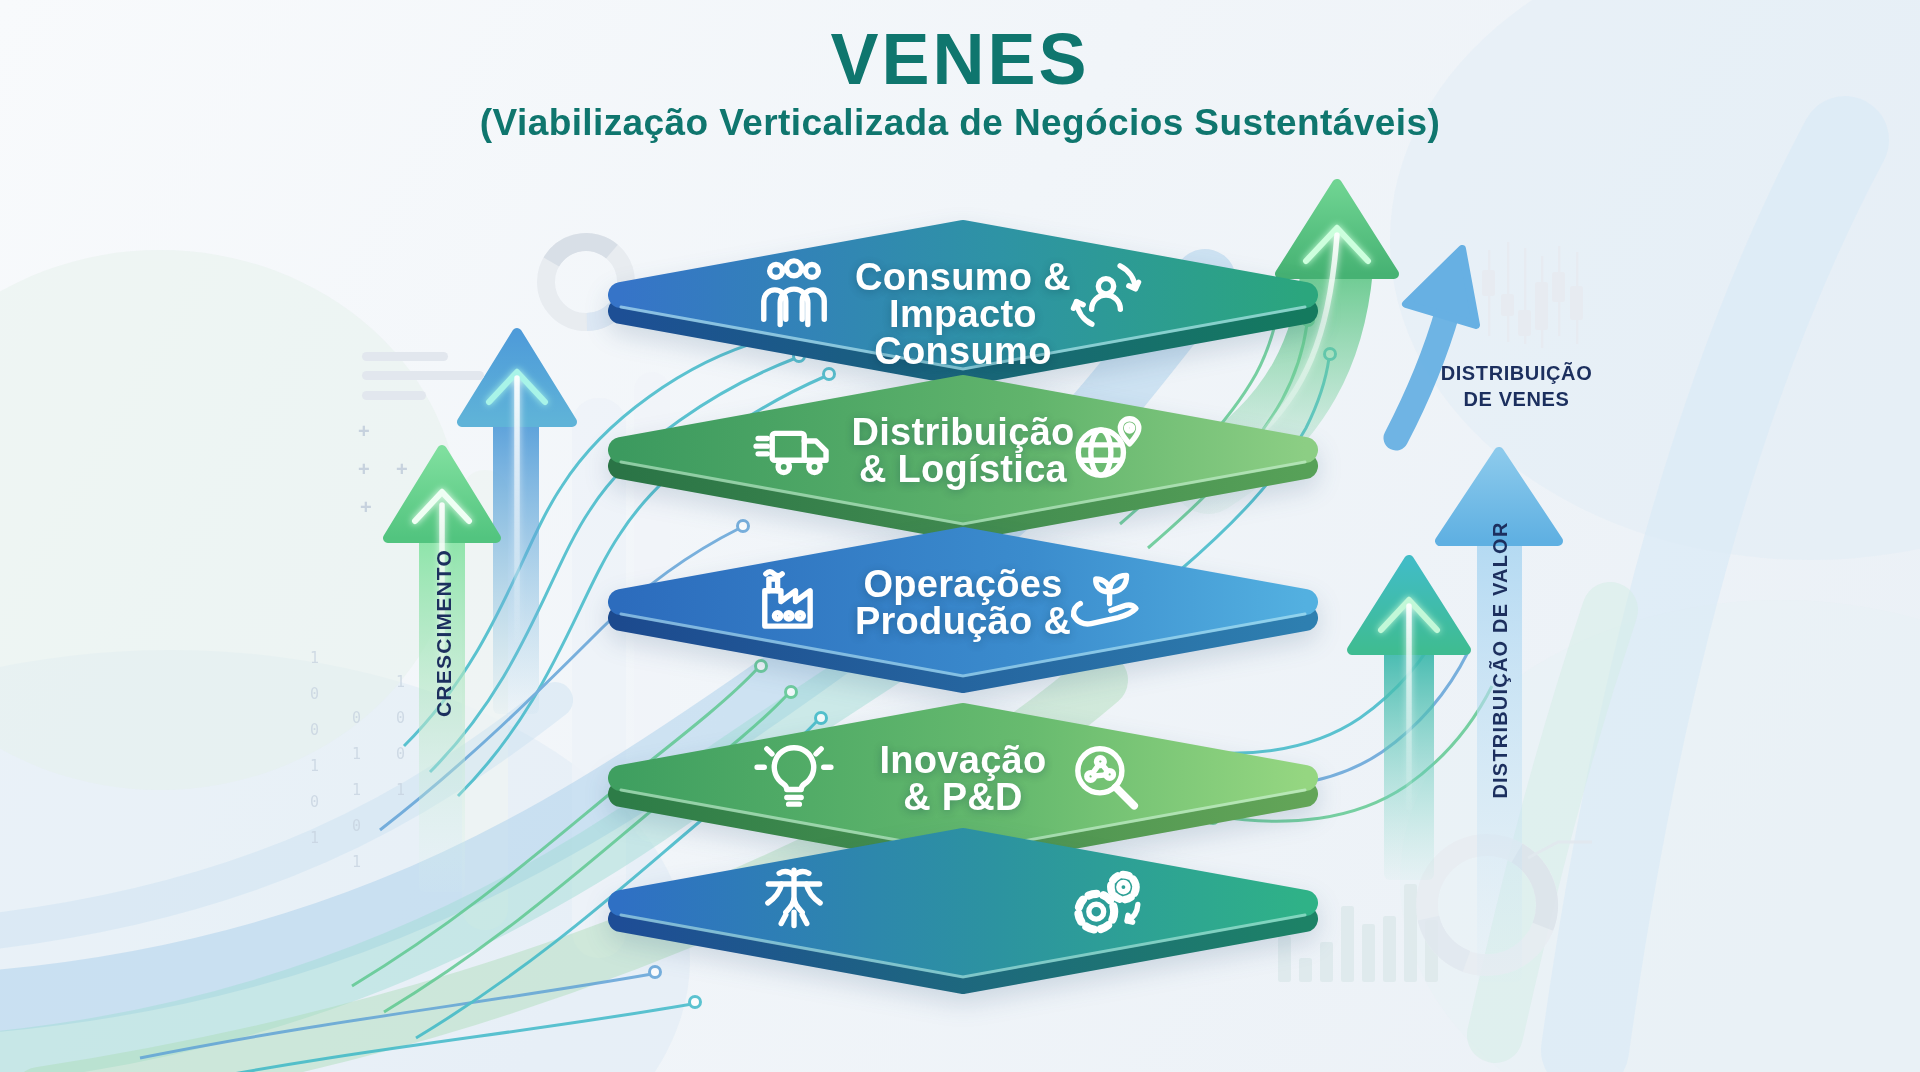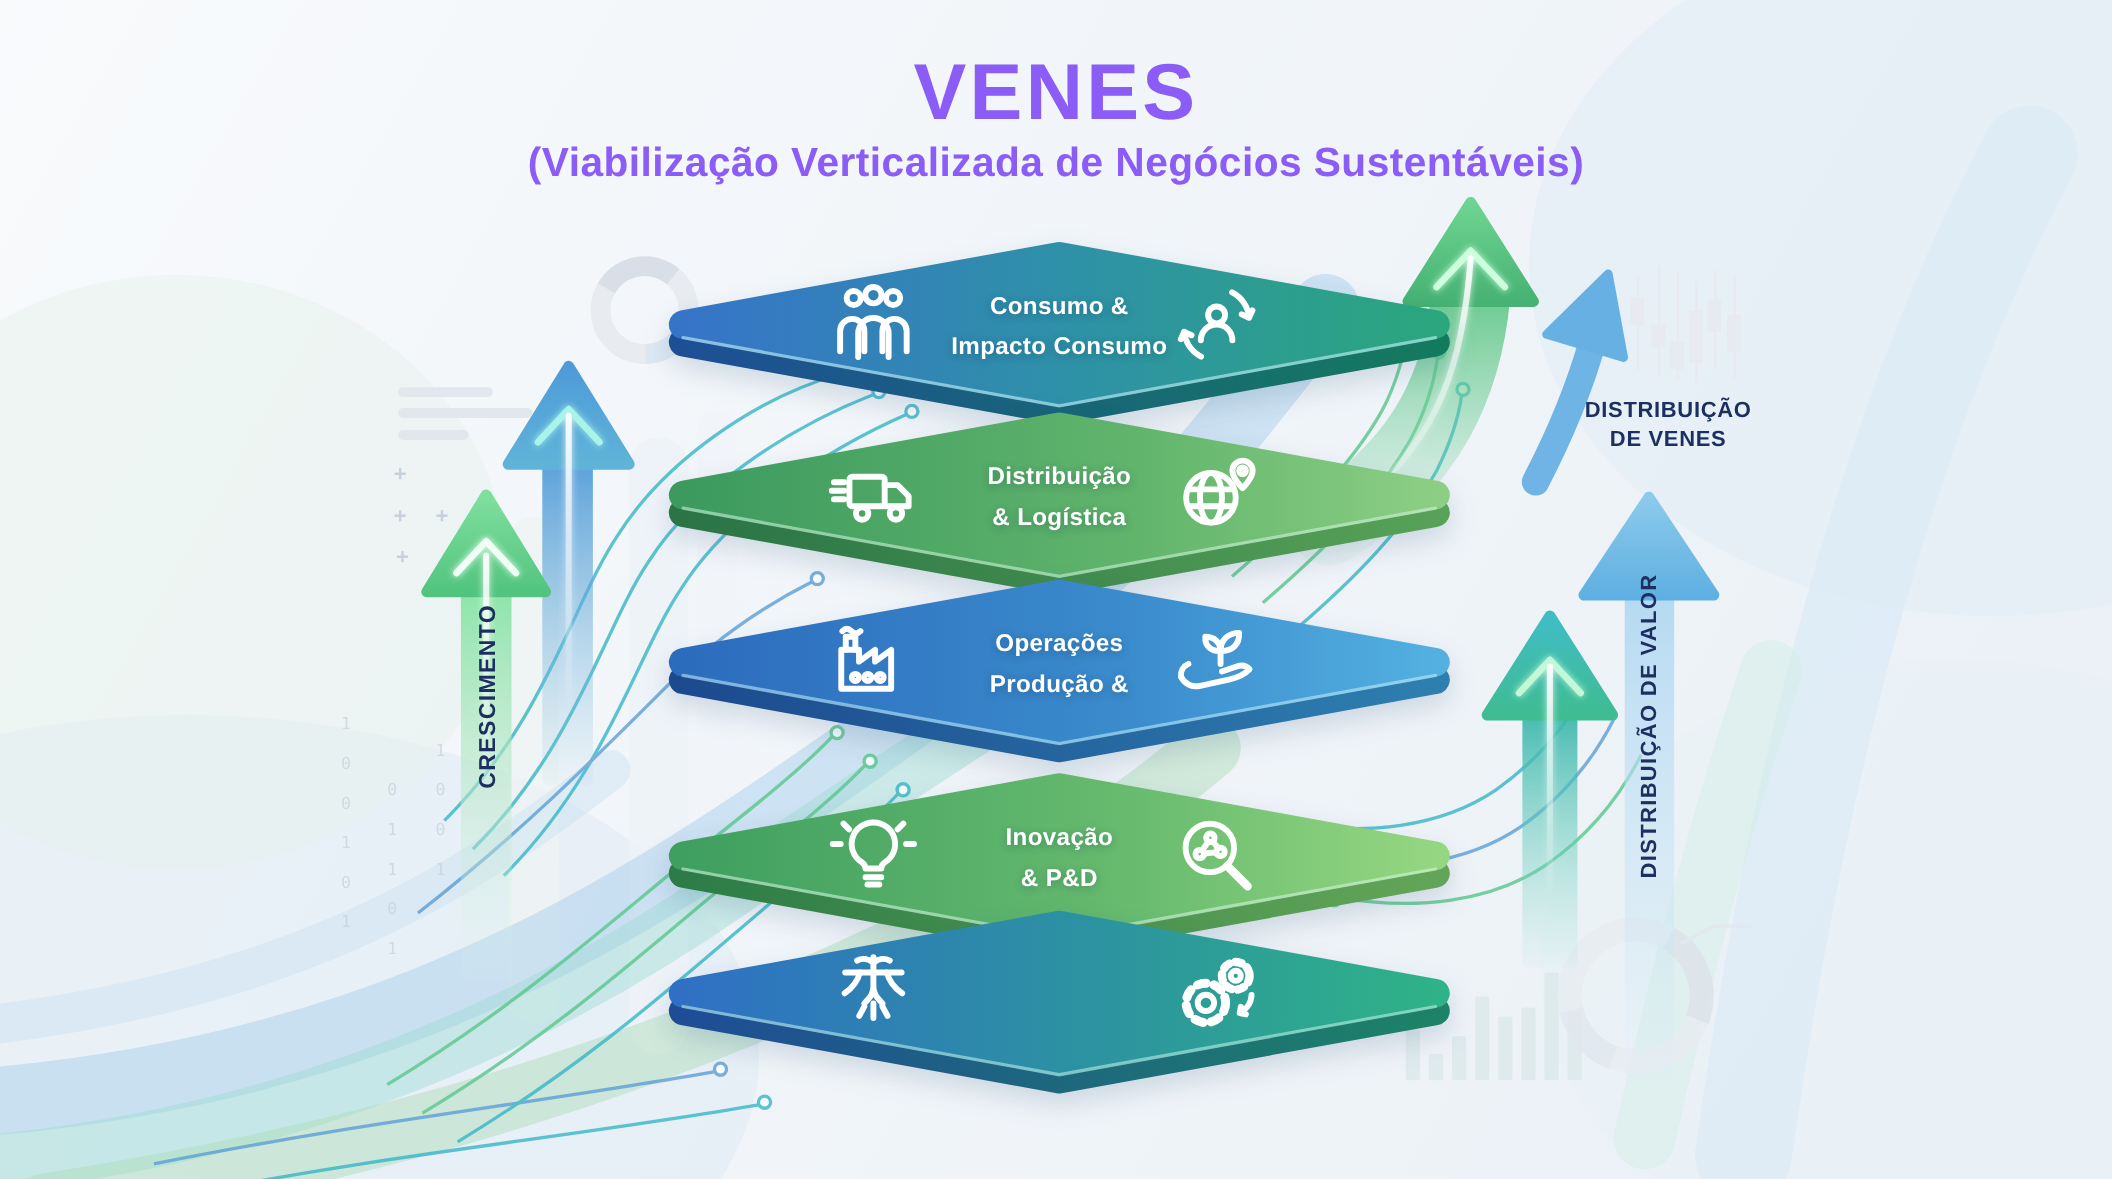--- a/index.html
+++ b/index.html
@@ -4,33 +4,33 @@
 <style>
   html,body{margin:0;padding:0;}
   body{
     width:1920px;height:1072px;overflow:hidden;position:relative;
     font-family:"Liberation Sans",sans-serif;
     background:linear-gradient(120deg,#f8fafc 0%,#f1f5f9 45%,#eaf0f6 100%);
   }
   .canvas{position:absolute;inset:0;}
   #decor{position:absolute;left:0;top:0;z-index:1;}
   
-  .title-block{position:absolute;top:22px;left:0;width:100%;text-align:center;z-index:4;color:#8b5cf6;margin-top:25px;}
+  .title-block{position:absolute;top:22px;left:0;width:100%;text-align:center;z-index:4;color:#0f766e;}
   .title-block h1{margin:0;font-size:72px;font-weight:700;letter-spacing:3px;line-height:1.05;}
   .title-block h2{margin:4px 0 0 0;font-size:37px;font-weight:700;letter-spacing:.4px;}
   
   .layer{position:absolute;left:593px;width:740px;height:240px;z-index:2;}
   .layer > svg.diamond{position:absolute;left:0;top:0;filter:drop-shadow(0 10px 12px rgba(25,70,110,.16));}
   .l-icon{position:absolute;width:82px;height:82px;top:77px;}
   .l-icon.left{left:160px;}
   .l-icon.right{left:472px;}
   .l-icon svg{width:100%;height:100%;}
   .l-icon svg *{stroke:#ffffff;fill:none;stroke-width:2.1;stroke-linecap:round;stroke-linejoin:round;}
   .l-text{position:absolute;left:210px;top:82px;width:320px;text-align:center;color:#ffffff;
-          font-size:22px;font-weight:700;line-height:37px;letter-spacing:.3px;
+          font-size:38px;font-weight:700;line-height:37px;letter-spacing:.3px;
           text-shadow:0 2px 8px rgba(8,45,70,.3);}
   
   .v-label{position:absolute;z-index:3;color:#1c2f5e;font-weight:700;white-space:nowrap;
            transform:translate(-50%,-50%) rotate(-90deg);letter-spacing:1.2px;}
   #crescimento-label{left:444px;top:633px;font-size:21px;}
   #dist-vert-label{left:1500px;top:660px;font-size:20px;}
   #dist-top-label{position:absolute;left:1424px;top:360px;width:185px;text-align:center;z-index:3;
                   color:#1c2f5e;font-weight:700;font-size:20px;line-height:26px;letter-spacing:.6px;}
   
   .gray-bar{position:absolute;height:9px;border-radius:5px;background:#e2e7ee;z-index:1;}

